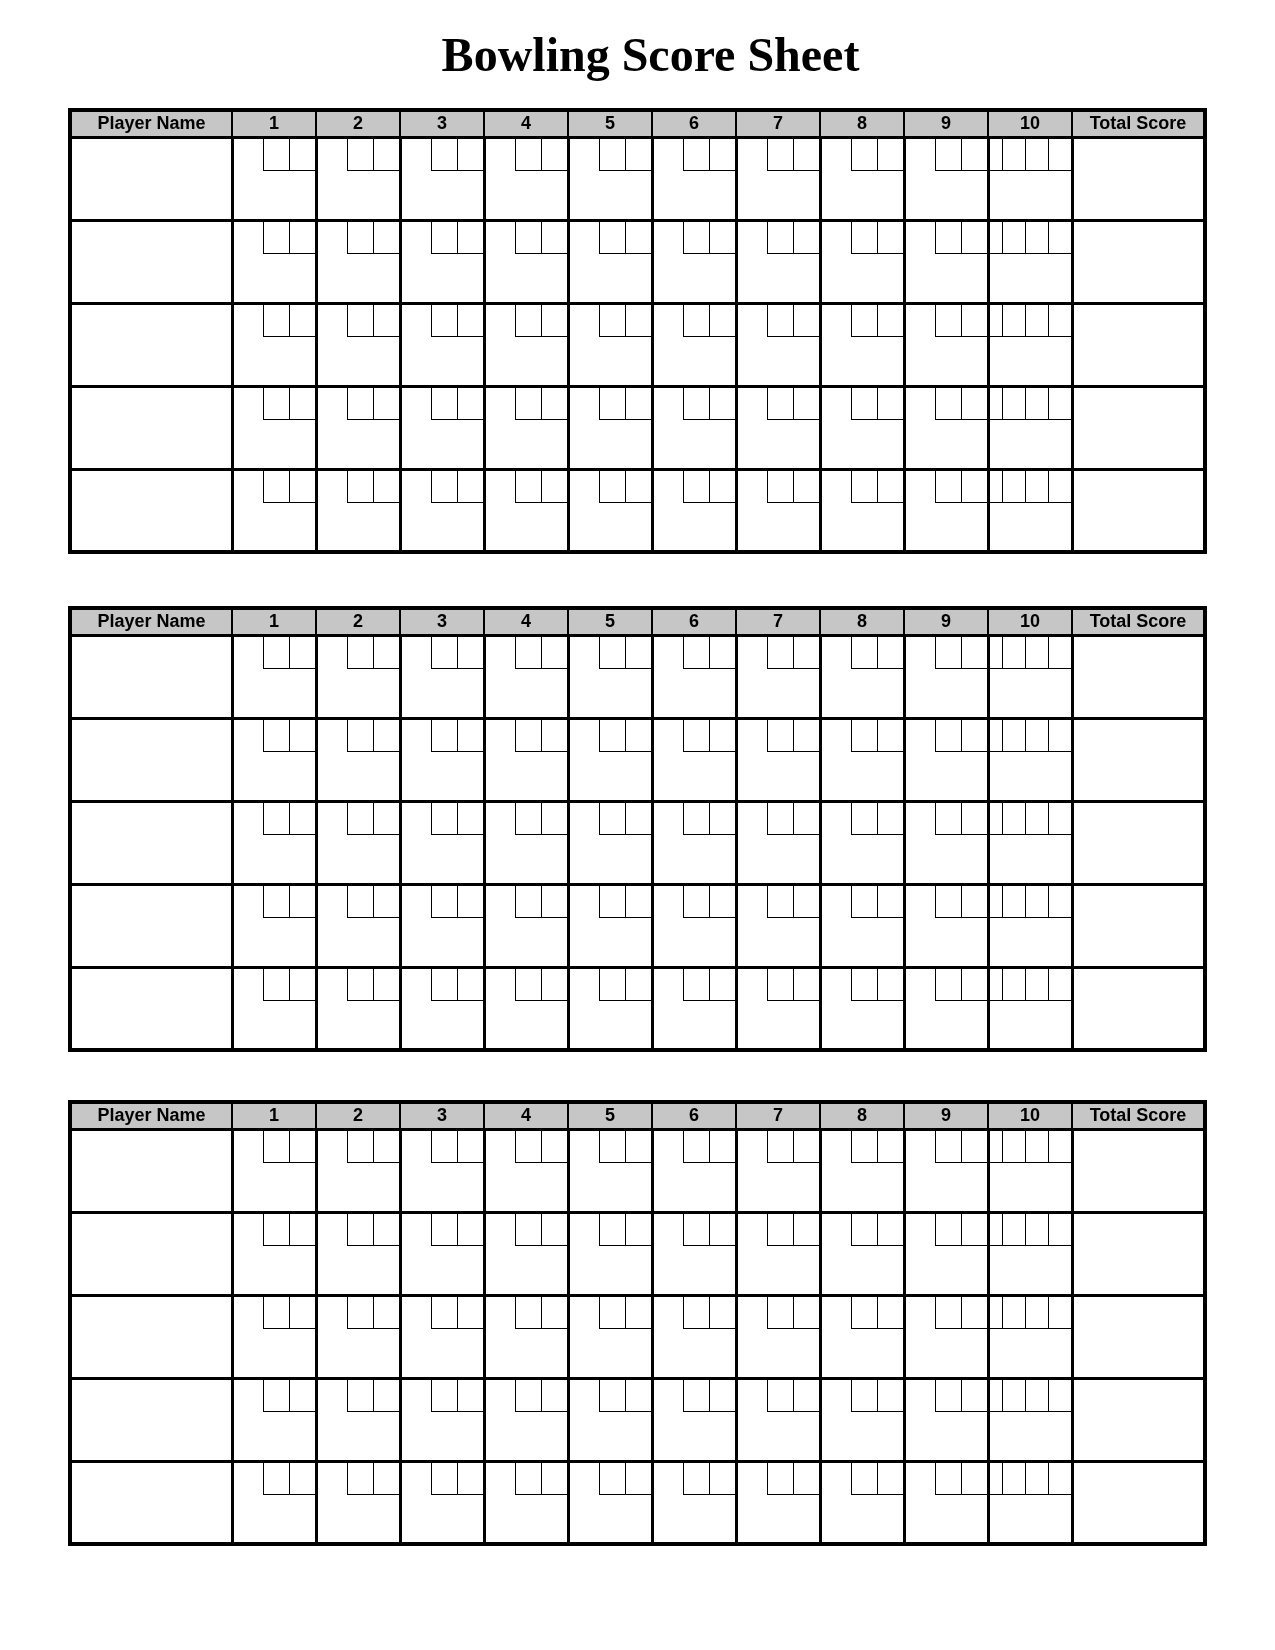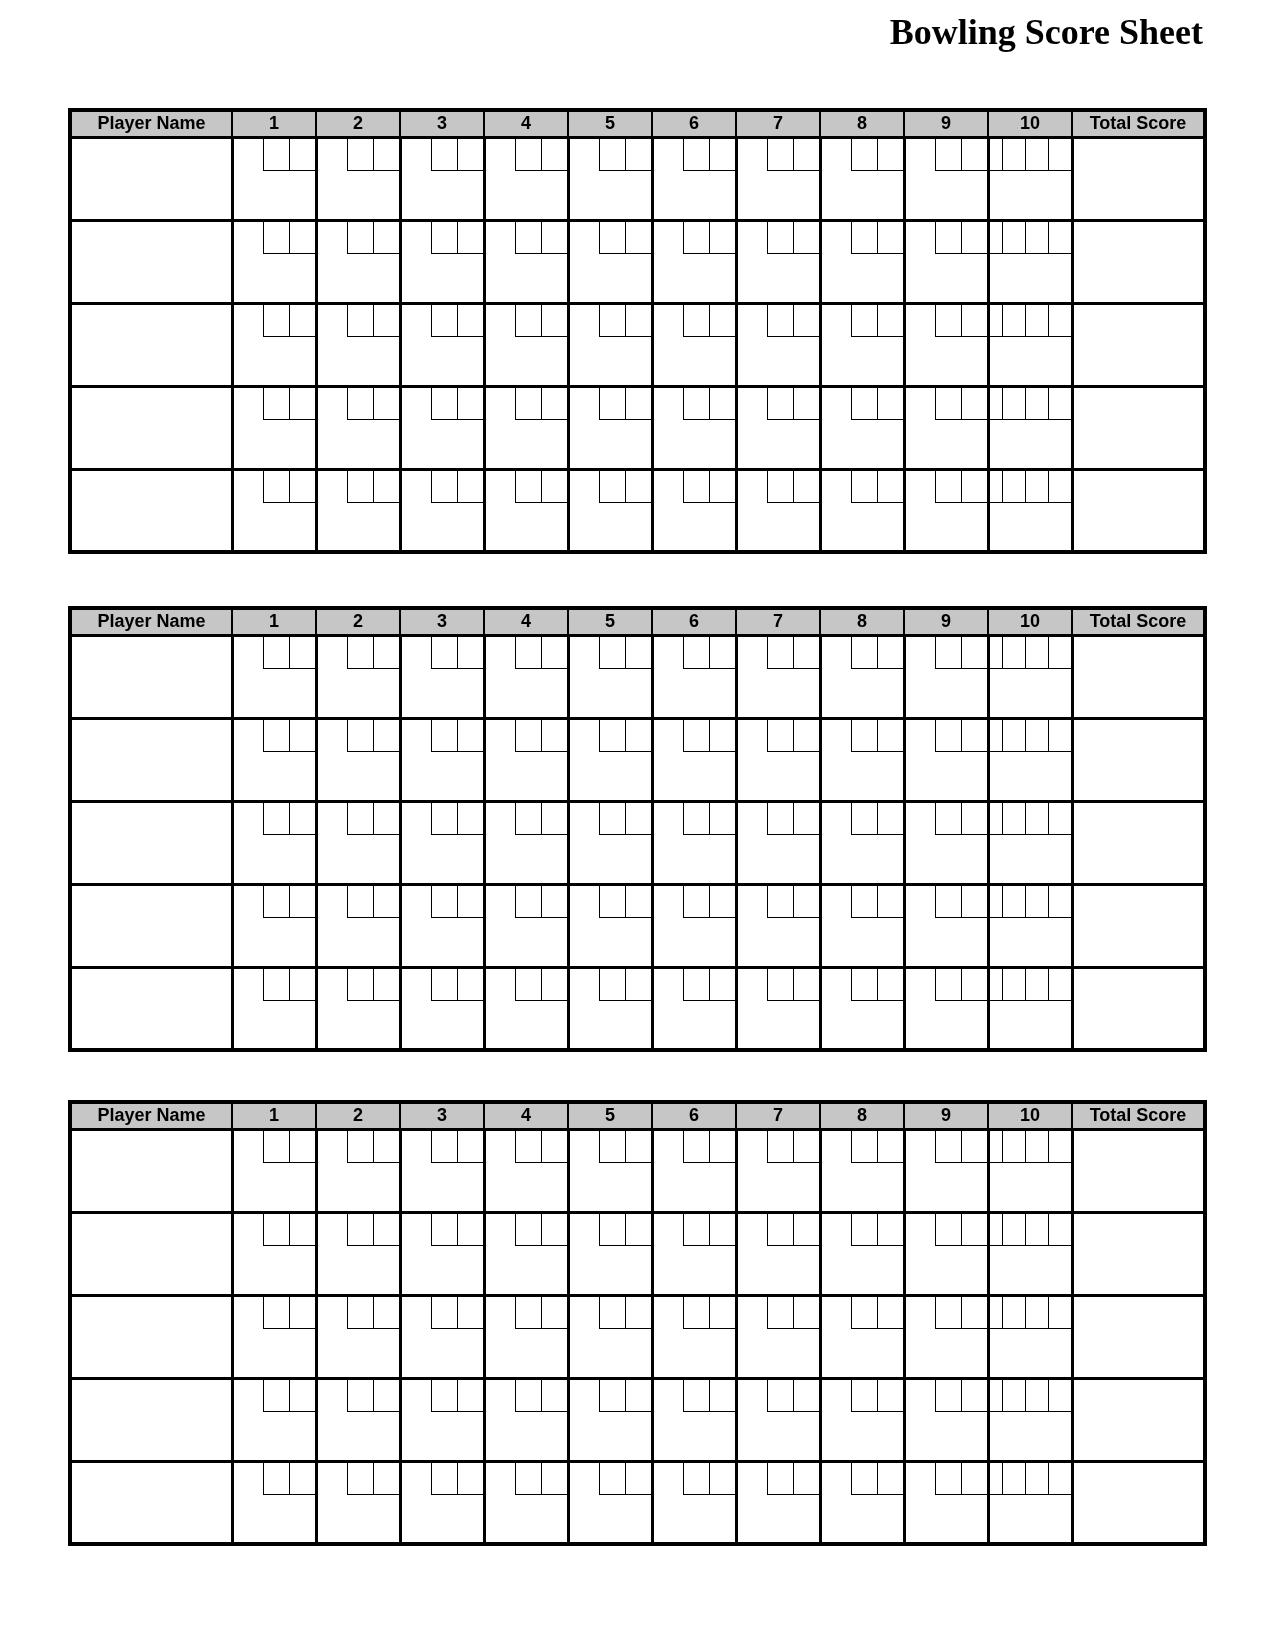--- a/index.html
+++ b/index.html
@@ -10,25 +10,25 @@
     position: relative;
     background: #ffffff;
     font-family: "Liberation Sans", sans-serif;
   }
 
   .page-title {
     position: absolute;
     top: 12px;
     left: 68px;
     width: 1135px;
-    margin: 0;
-    text-align: right;
+    margin: 15px;
+    text-align: center;
     font-family: "Liberation Serif", serif;
     font-weight: 700;
-    font-size: 36px;
+    font-size: 48px;
     line-height: 1.15;
     color: #000;
     white-space: nowrap;
   }
 
   .tables-container { position: absolute; left: 0; top: 0; width: 1275px; height: 1650px; }
 
   table.score-table {
     position: absolute;
     left: 68px;

